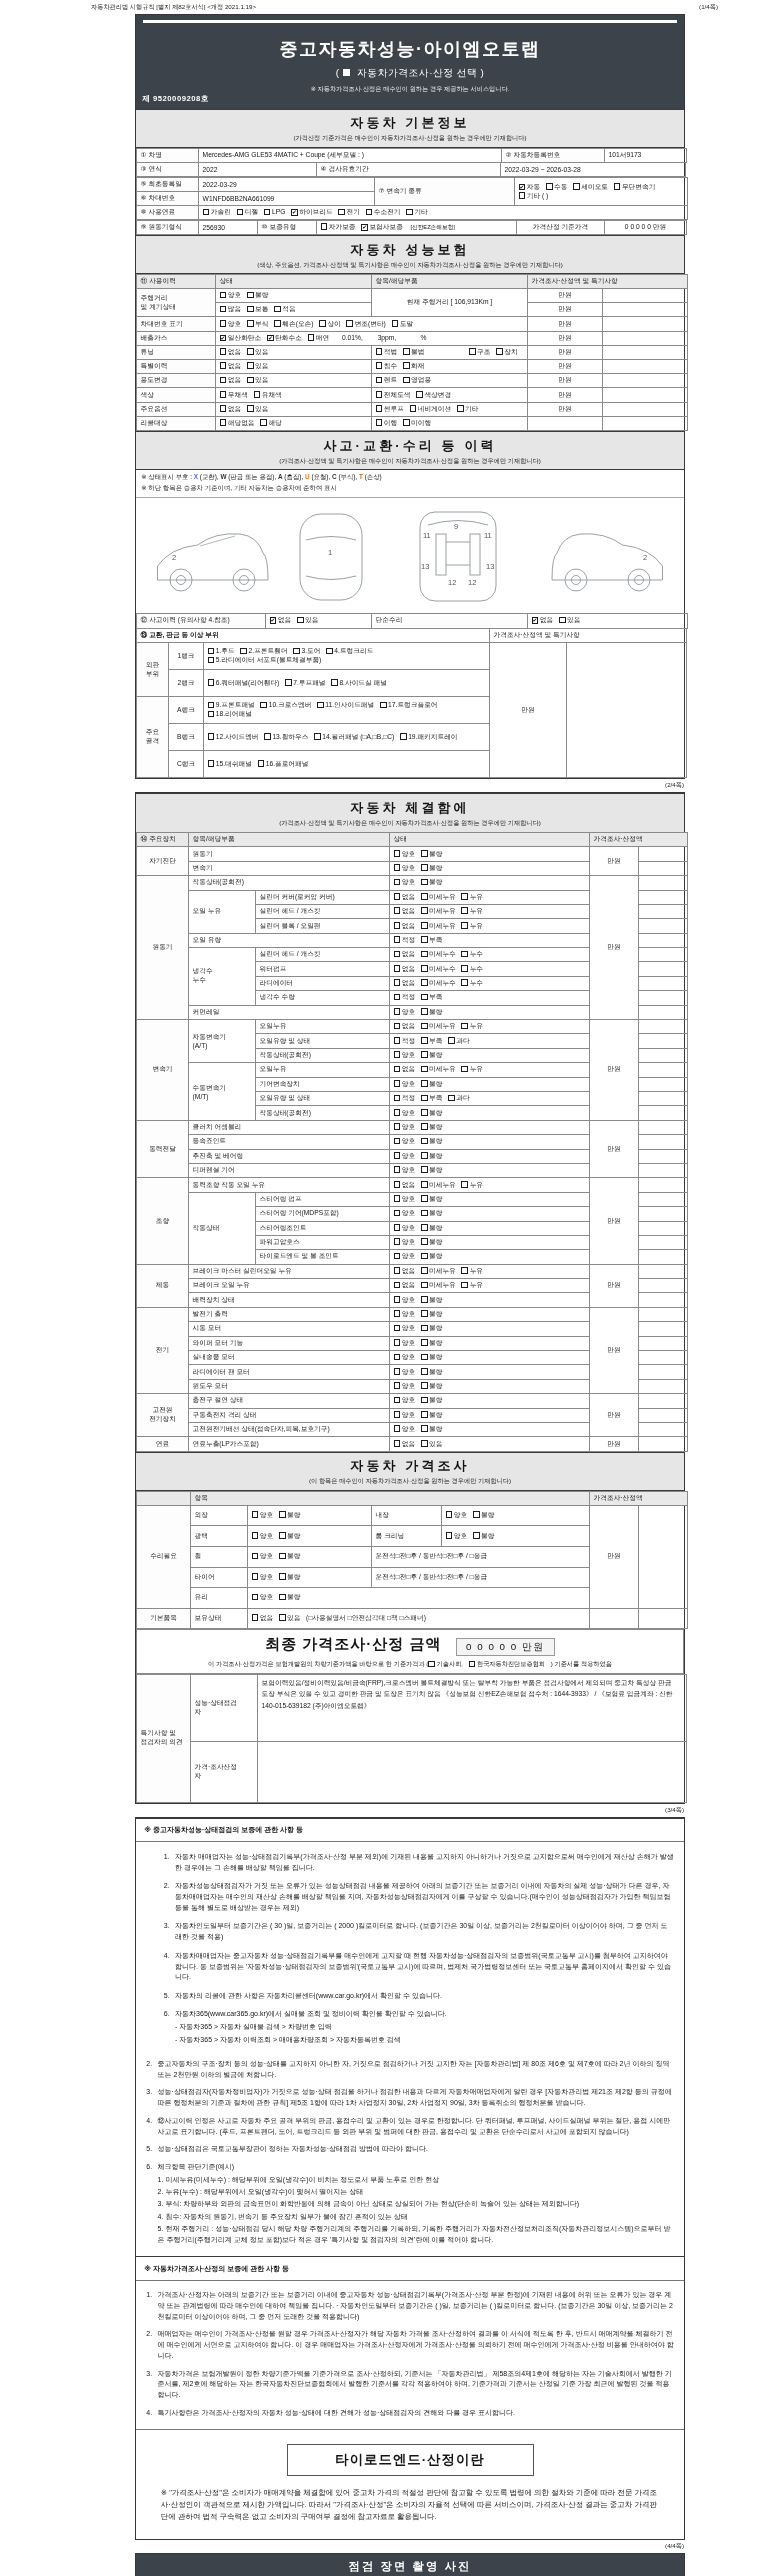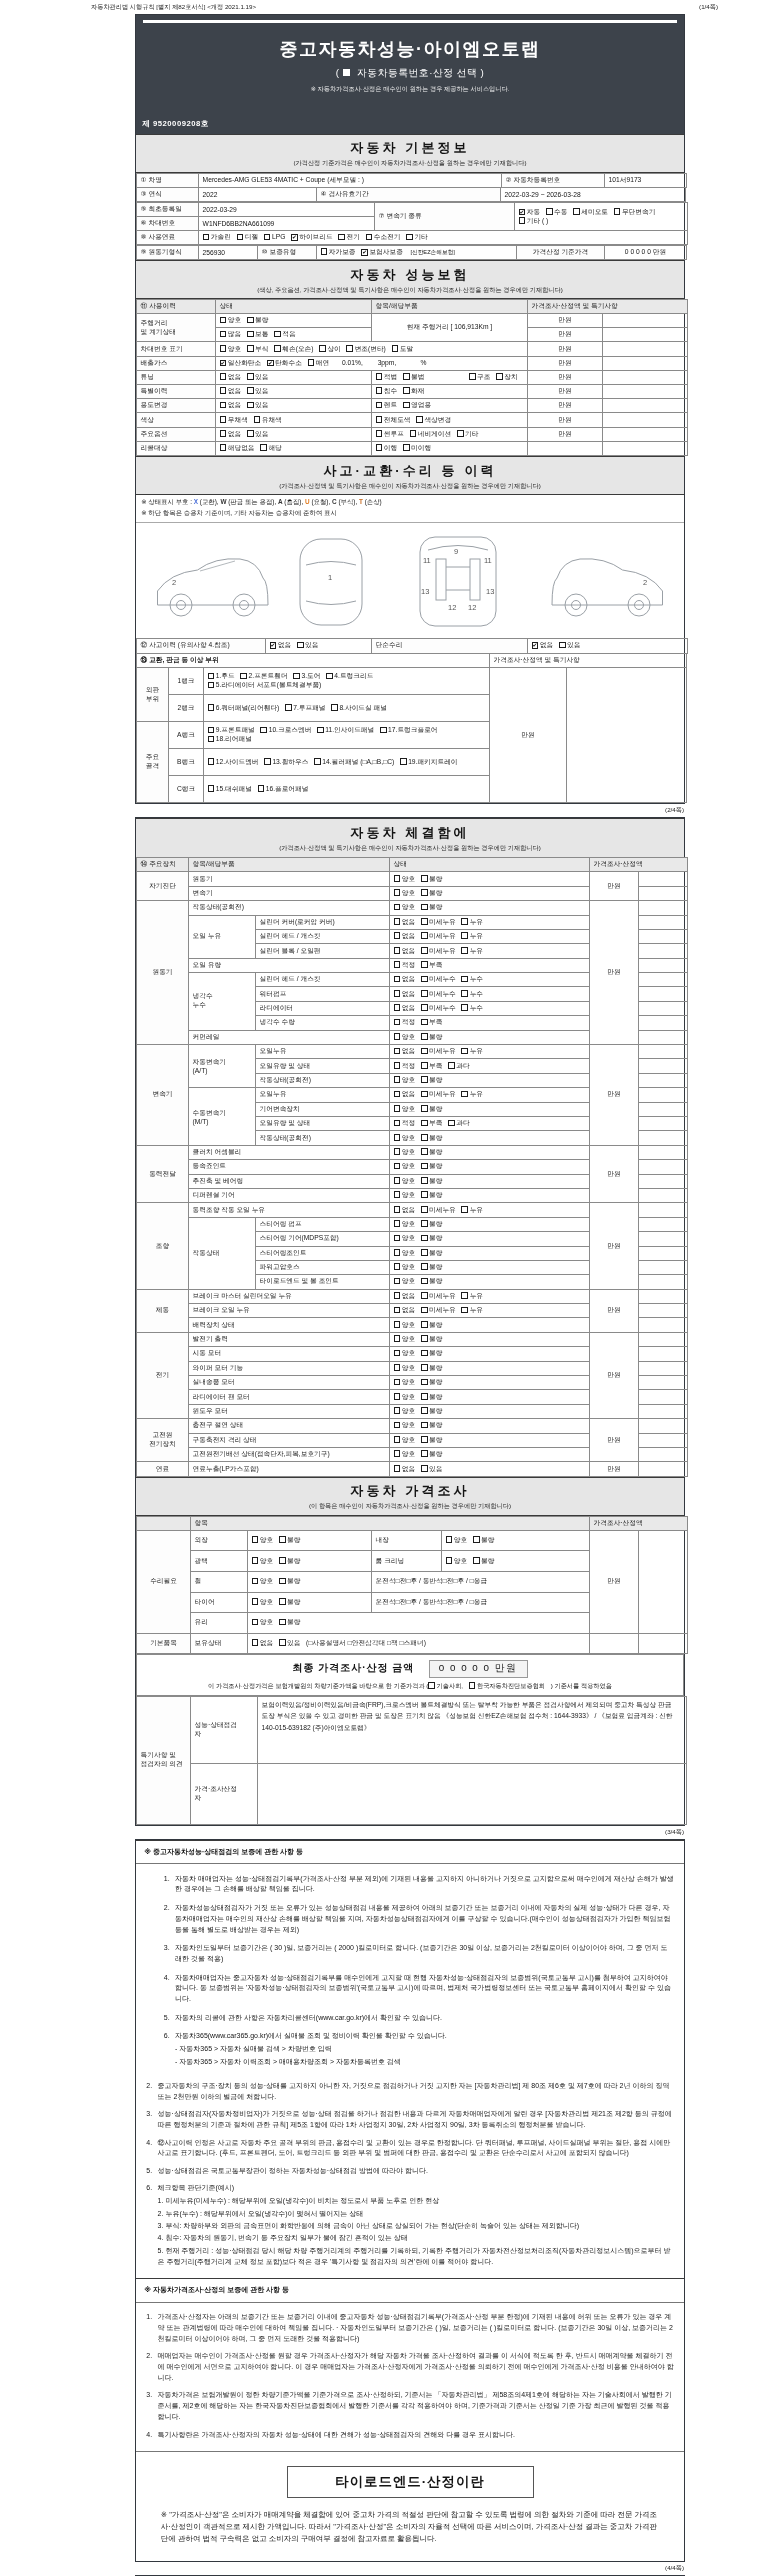--- a/index.html
+++ b/index.html
@@ -17,21 +17,21 @@
 
 .panel { border:1.5px solid #33383f; background:#fff; }
 
 
 .hdr { background:#3d434b; color:#fff; padding:4.1px 6.2px 5.2px; }
 .hdr .topbar { height:3.1px; background:#fff; margin:1px 1px 13.4px 1px; }
 .hdr h1 { text-align:center; font-size:18px; font-weight:bold; letter-spacing:1.5px; }
 .hdr .sel { text-align:center; font-size:9.8px; margin-top:6.2px; letter-spacing:0.5px; }
 .hdr .sel .sq { display:inline-block; width:7.2px; height:7.7px; background:#fff; margin:0 4.1px -0.5px 3.1px; }
 .hdr .note { text-align:center; font-size:6.2px; margin-top:4.6px; color:#f0f0f0; }
-.hdr .docno { font-size:7.7px; font-weight:bold; margin-top:25px; letter-spacing:0.5px; }
+.hdr .docno { font-size:7.7px; font-weight:bold; margin-top:0; letter-spacing:0.5px; }
 
 
 .band { background:#e6e6e6; border-top:1px solid #3a3a3a; border-bottom:1px solid #3a3a3a; text-align:center; padding:4.6px 0 3.6px; }
 .band h2 { font-size:13px; font-weight:bold; letter-spacing:3.1px; }
 .band .sub { font-size:6.2px; margin-top:2.1px; color:#222; }
 .band-dark { background:#3d434b; color:#fff; text-align:center; padding:5.2px 0; font-size:11.3px; font-weight:bold; letter-spacing:2.1px; }
 
 
 table { border-collapse:collapse; width:100%; table-layout:fixed; margin-top:-0.5px; }
 td { border:0.5px solid #8a8a8a; padding:2.1px 3.6px; font-size:6.7px; vertical-align:middle; word-break:keep-all; }
@@ -64,21 +64,21 @@
 .inner-list { margin-left:17.5px; }
 .inner-list .ni { margin-bottom:7.7px; }
 
 
 .pricebox { padding:13.4px 15.5px 15.5px; border-top:0.5px solid #777; }
 .pricebox .tbox { width:247px; margin:0 auto; border:1px solid #555; text-align:center; font-size:13.4px; font-weight:bold; padding:6.2px 0; letter-spacing:1px; }
 .pricebox .ptext { margin:11.3px 9.3px 0; font-size:7.5px; line-height:1.6; font-weight:500; }
 
 
 .final-strip { border:0.5px solid #8a8a8a; margin-top:-0.5px; padding:5.2px 0 4.1px; text-align:center; }
-.final-strip .t { font-size:10px; font-weight:bold; letter-spacing:1px; }
+.final-strip .t { font-size:15px; font-weight:bold; letter-spacing:1px; }
 .final-strip .amt { display:inline-block; border:0.5px solid #999; background:#f4f4f4; font-size:9.8px; padding:1.5px 9.3px; margin-left:12.4px; letter-spacing:1.5px; vertical-align:middle; }
 .final-strip .nt { font-size:6.2px; margin-top:4.1px; }
 svg text { font-family:"Liberation Sans","DejaVu Sans",sans-serif; }
 </style>
 </head>
 <body>
 
 <div class="meta-row">
   <span>자동차관리법 시행규칙 [별지 제82호서식] &lt;개정 2021.1.19&gt;</span>
   <span>(1/4쪽)</span>
@@ -86,21 +86,21 @@
 
 <div class="page">
 
   <div class="panel">
 
     <div class="hdr">
       <div class="topbar"></div>
       <h1>중고자동차성능·아이엠오토랩</h1>
       <div class="sel">
         <span>(</span><span class="sq"></span>
-        <span>자동차등록번호·산정 선택</span>
+        <span>자동차가격조사·산정 선택</span>
         <span>)</span>
       </div>
       <div class="note">※ 자동차가격조사·산정은 매수인이 원하는 경우 제공하는 서비스입니다.</div>
       <div class="docno">제 9520009208호</div>
     </div>
 
     <div class="band">
       <h2>자동차 기본정보</h2>
       <div class="sub">(가격산정 기준가격은 매수인이 자동차가격조사·산정을 원하는 경우에만 기재합니다)</div>
     </div>

